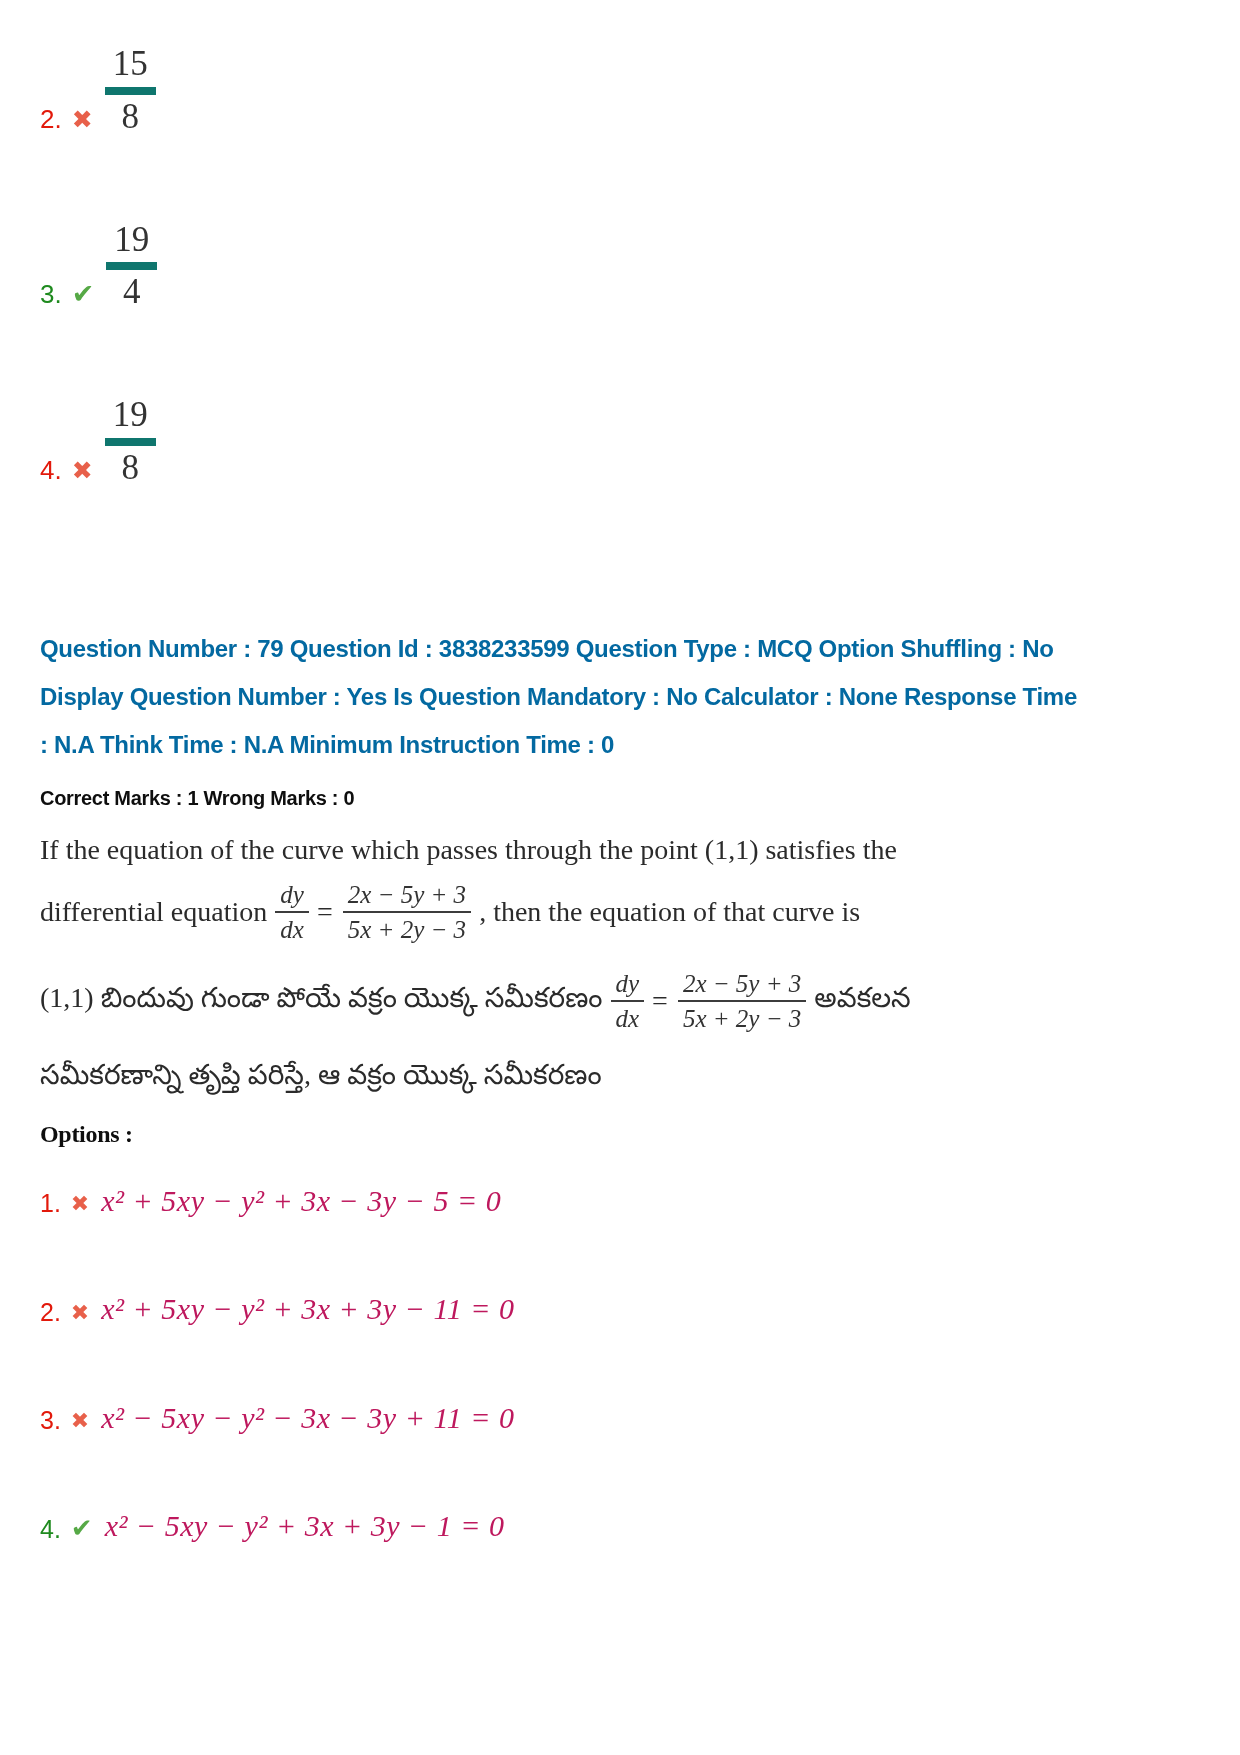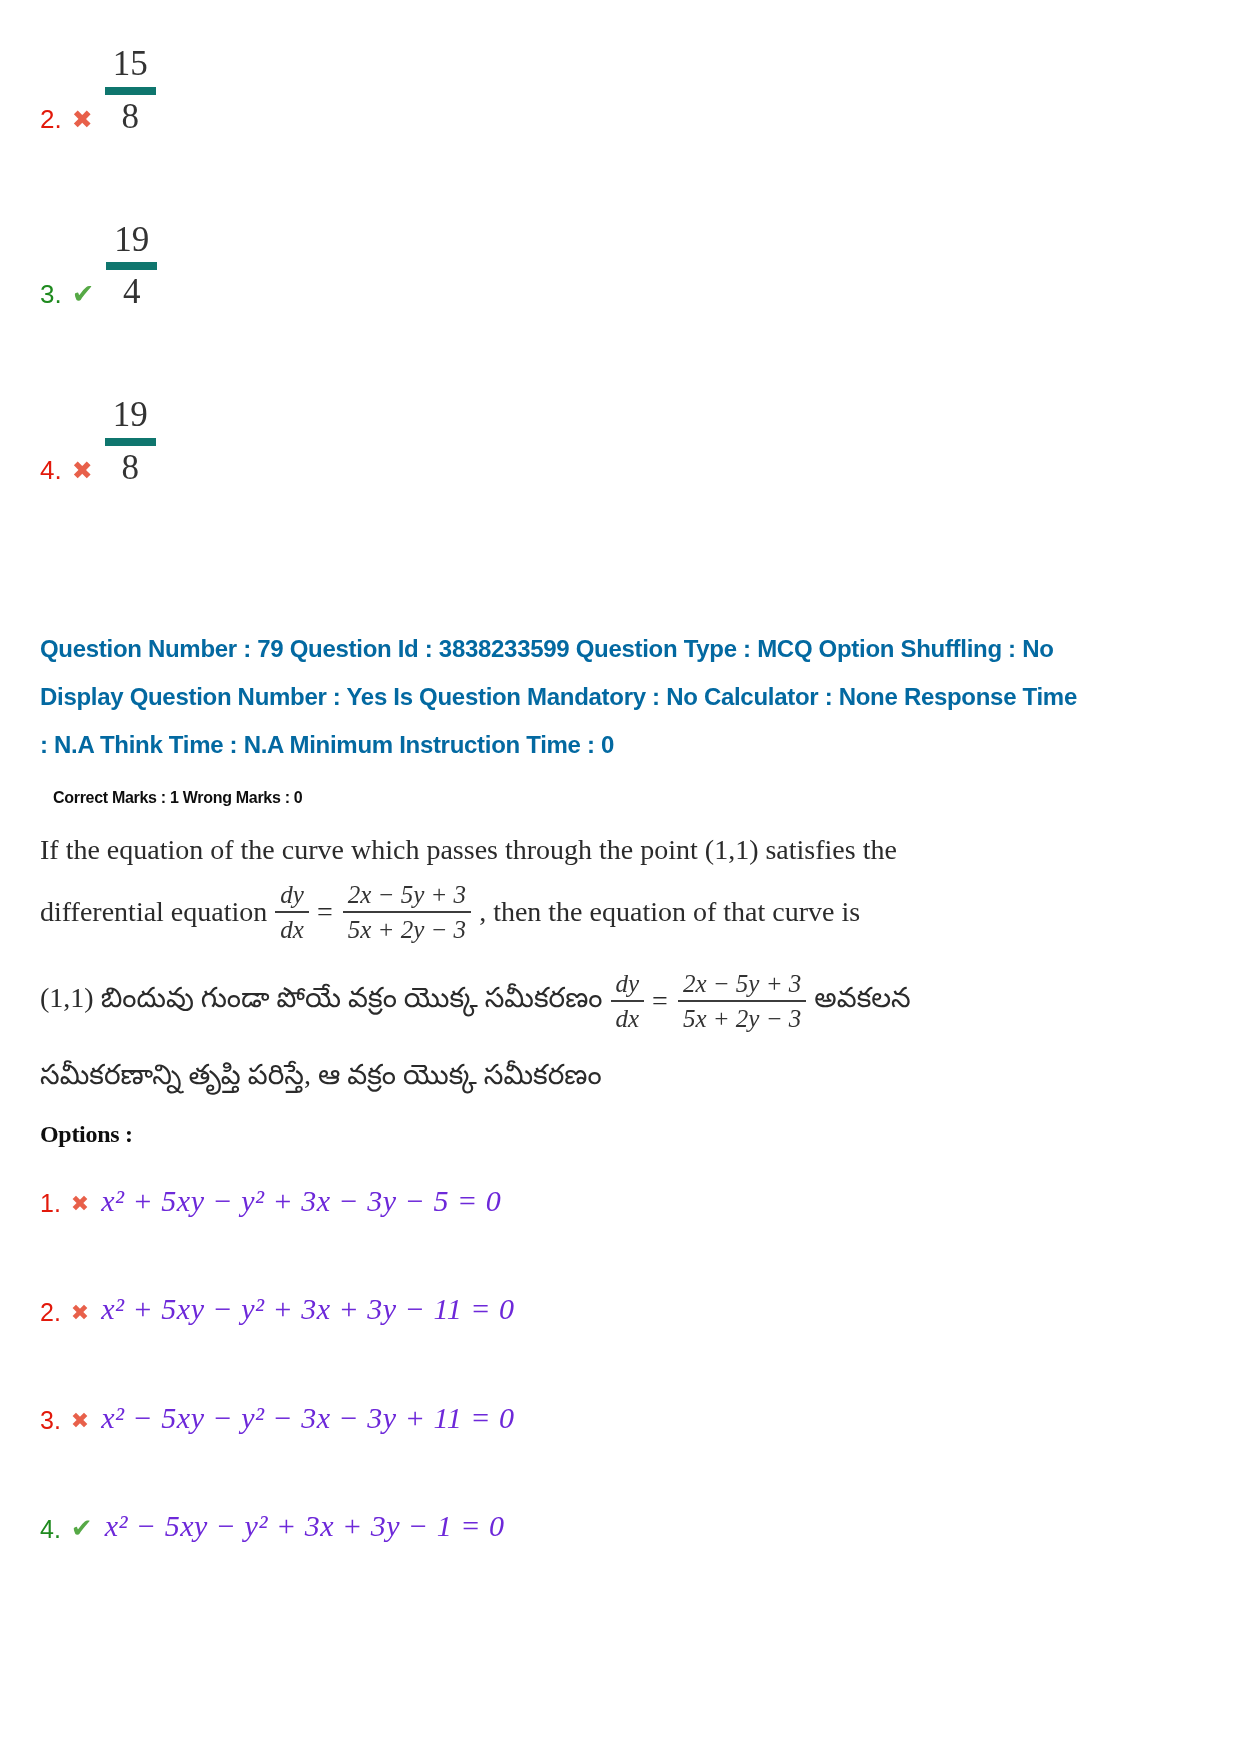--- a/index.html
+++ b/index.html
@@ -66,23 +66,23 @@
   .meta-line {
     margin: 0;
     font-weight: bold;
     font-size: 24px;
     line-height: 48px;
     letter-spacing: -0.3px;
     color: #0369a1;
     white-space: nowrap;
   }
   .marks-line {
-    margin: 14px 0 0 13px;
+    margin: 14px 0 0 0;
     font-weight: bold;
-    font-size: 16px;
+    font-size: 20px;
     line-height: 30px;
     letter-spacing: -0.3px;
     color: #0e0e0e;
   }
 
   
   .q-serif {
     font-family: "Liberation Serif", serif;
     color: #2b2b2b;
   }
@@ -131,21 +131,21 @@
   .eq-row:last-child { margin-bottom: 0; }
   .eq-row .opt-num { font-size: 25px; padding-bottom: 2px; }
   .eq-row .status-icon { padding-bottom: 3px; }
   .eq-row .x-glyph { font-size: 22px; }
   .eq-row .check-glyph { font-size: 26px; }
   .equation {
     font-family: "Liberation Serif", serif;
     font-style: italic;
     font-size: 30px;
     line-height: 1.15;
-    color: #6d28d9;
+    color: #be185d;
     letter-spacing: 0.5px;
   }
 </style>
 </head>
 <body>
 
 <div class="page">
 
   <section class="prev-options">
 

